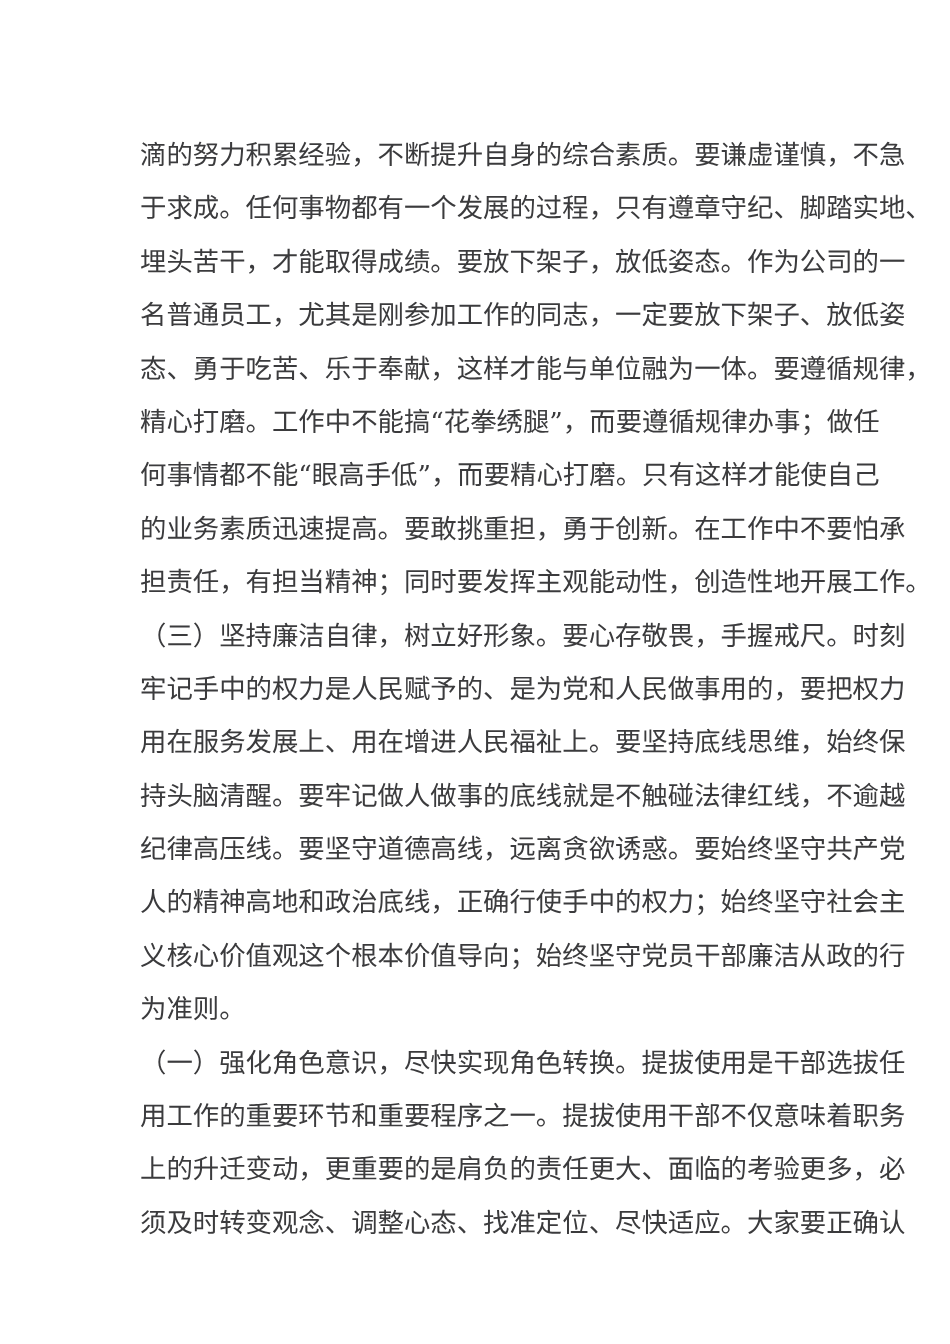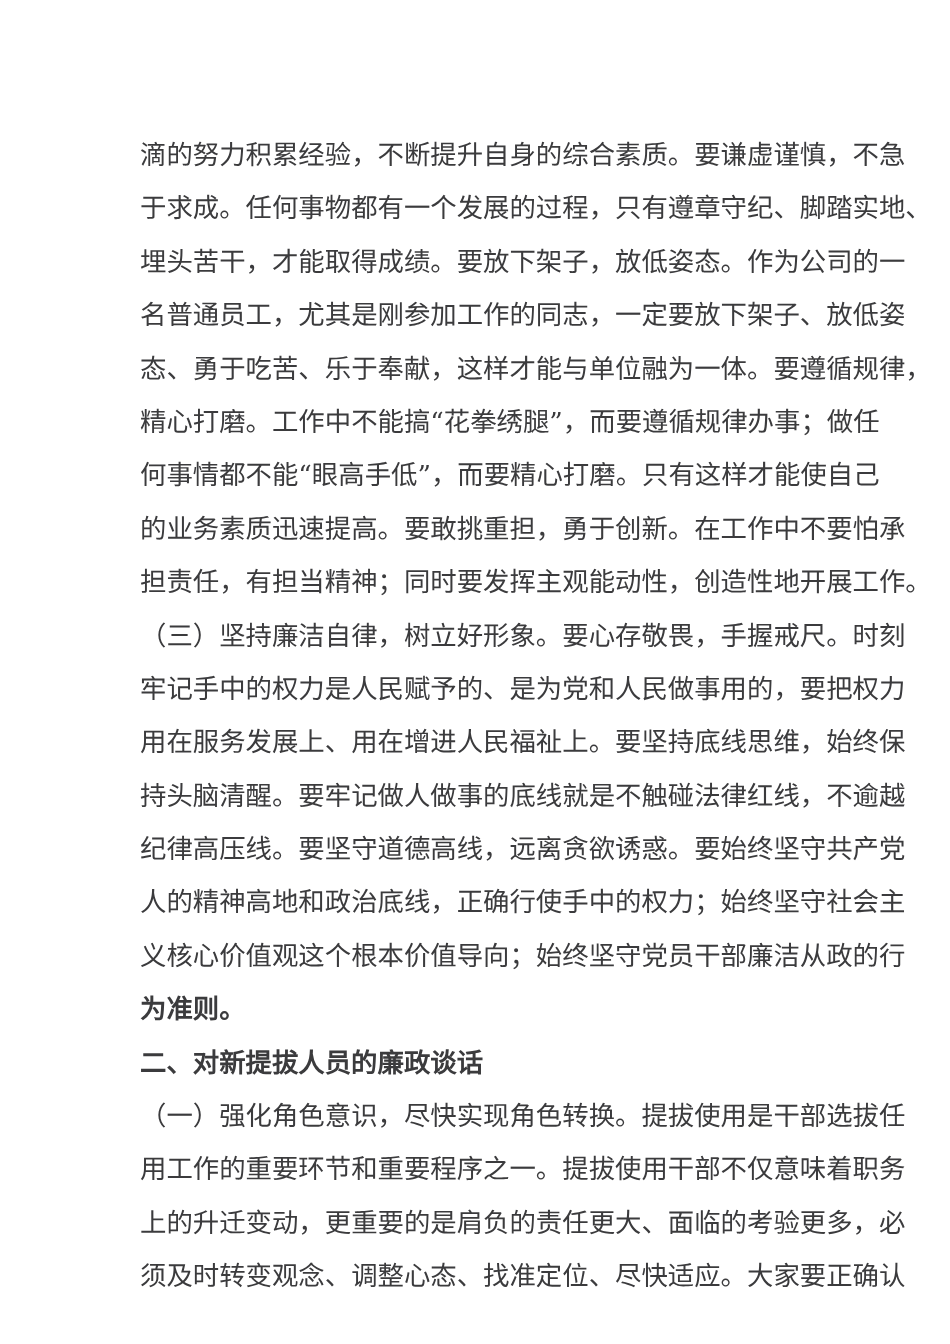--- a/index.html
+++ b/index.html
@@ -43,21 +43,20 @@
     display: flex;
     justify-content: space-between;
   }
   .doc-line.justify > span {
     display: inline-block;
   }
 
   
   .doc-line.ragged {
     display: block;
-    font-weight: bold;
   }
 </style>
 </head>
 <body>
 
 <div class="page">
   <div class="doc-body">
       <div class="doc-line justify">
         <span>滴</span>
         <span>的</span>
@@ -551,21 +550,20 @@
         <span>干</span>
         <span>部</span>
         <span>廉</span>
         <span>洁</span>
         <span>从</span>
         <span>政</span>
         <span>的</span>
         <span>行</span>
       </div>
       <div class="doc-line ragged">为准则。</div>
-      <div class="doc-line ragged">二、对新提拔人员的廉政谈话</div>
       <div class="doc-line justify">
         <span>（</span>
         <span>一</span>
         <span>）</span>
         <span>强</span>
         <span>化</span>
         <span>角</span>
         <span>色</span>
         <span>意</span>
         <span>识</span>

